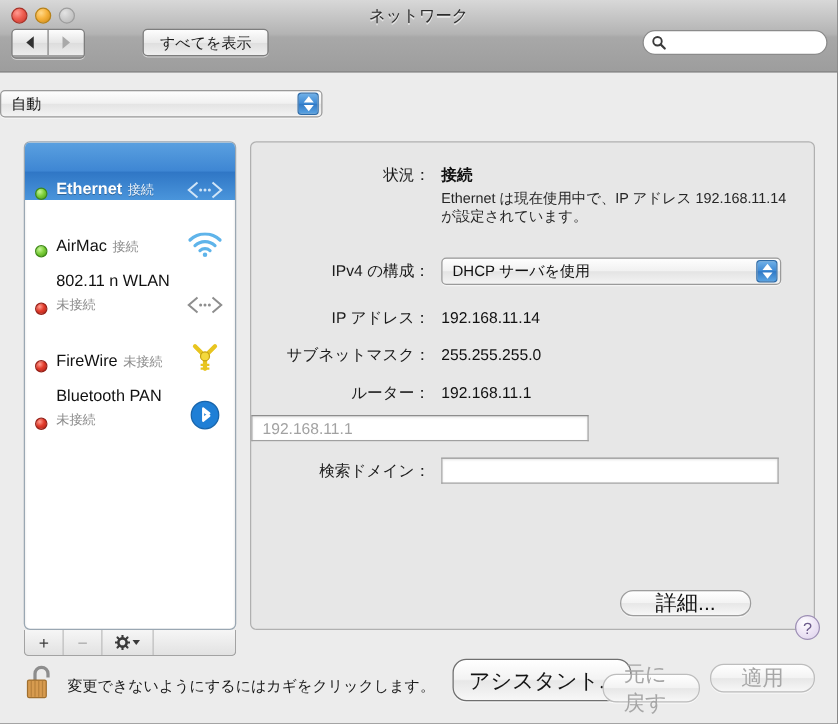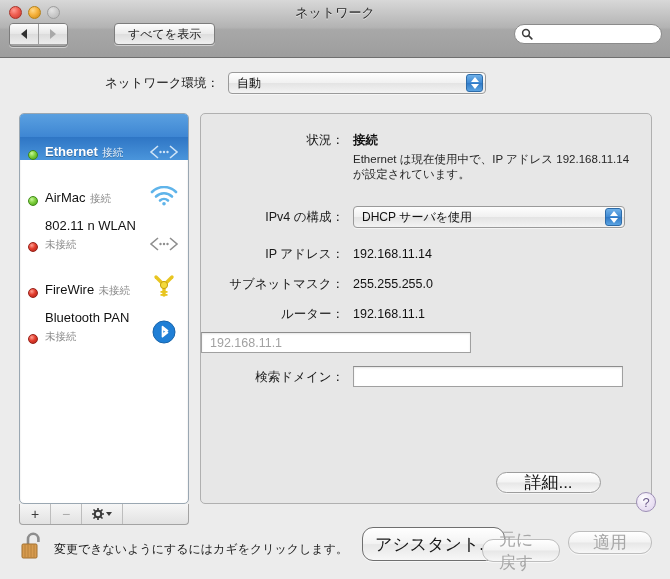--- a/index.html
+++ b/index.html
@@ -416,21 +416,20 @@
     <div class="searchfield">
       <svg width="12" height="12" viewBox="0 0 12 12">
         <circle cx="5" cy="5" r="3.4" fill="none" stroke="#3b3b3b" stroke-width="1.5"></circle>
         <line x1="7.5" y1="7.5" x2="10.8" y2="10.8" stroke="#3b3b3b" stroke-width="1.7" stroke-linecap="round"></line>
       </svg>
       <input type="text" value="" placeholder="" style="">
     </div>
   </div>
 
   <div class="loc-row">
-    <div class="loc-label">ネットワーク環境：</div>
     <div class="popup" id="location-popup">
       <span>自動</span>
       <span class="stepper">
         <i class="arrow-up"></i>
           <i class="arrow-dn"></i>
       </span>
     </div>
   </div>
 
   <div class="sidebar">

